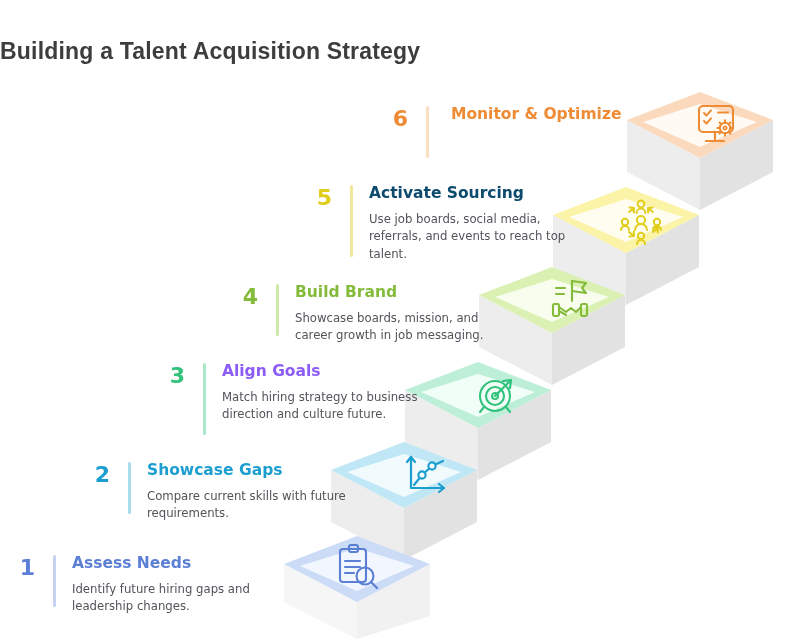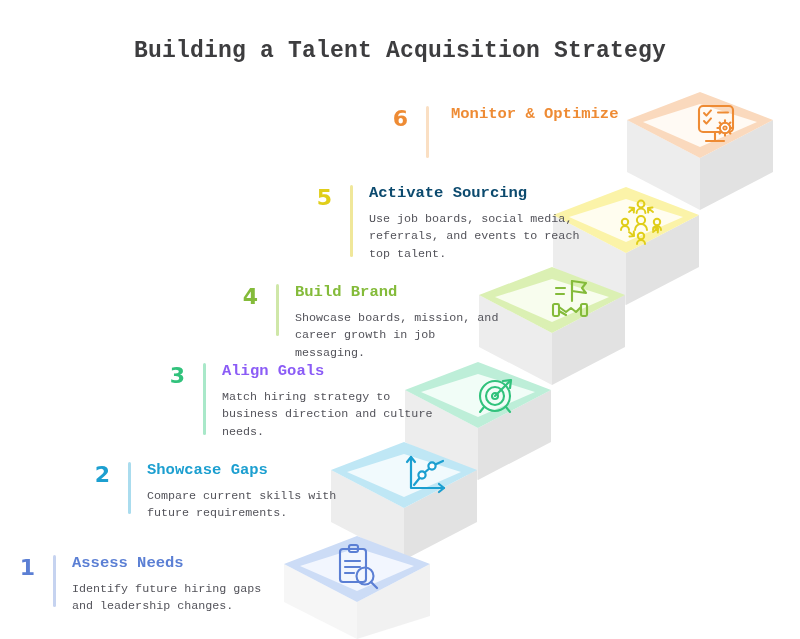--- a/index.html
+++ b/index.html
@@ -9,26 +9,25 @@
     font-family:"DejaVu Sans", sans-serif;
     overflow:hidden;
     position:relative;
   }
   #stage{position:absolute;inset:0;}
 
   .title{
     position:absolute;
     left:0; right:0;
     top:38px;
-    text-align:center;
     font-size:23px;
     font-weight:bold;
     color:#3d3d3f;
     letter-spacing:.2px;
-    font-family:Liberation Mono, monospace;
+    font-family:Liberation Sans, sans-serif;
   }
 
   
   #stairs{position:absolute;left:0;top:0;width:800px;height:639px;}
 
   
   .step{
     position:absolute;
     display:flex;
     align-items:flex-start;
@@ -42,21 +41,21 @@
     text-align:right;
     flex:0 0 auto;
   }
   .step-rule{
     width:3px;
     border-radius:2px;
     margin:0 16px 0 18px;
     flex:0 0 auto;
     align-self:stretch;
   }
-  .step-body{flex:1 1 auto;font-family:Liberation Mono, monospace;}
+  .step-body{flex:1 1 auto;}
   .step-head{
     font-size:15.5px;
     font-weight:bold;
     line-height:1.1;
     margin:0 0 9px 0;
     white-space:nowrap;
   }
   .step-desc{
     font-size:11.7px;
     line-height:1.48;
@@ -272,21 +271,21 @@
       <div class="step-head" style="color:#84bb3a">Build Brand</div>
       <div class="step-desc">Showcase boards, mission, and career growth in job messaging.</div>
     </div>
   </div>
 
   <div class="step" id="step3">
     <div class="step-num" style="color:#31c27c">3</div>
     <div class="step-rule" style="background:#a9e8c9"></div>
     <div class="step-body">
       <div class="step-head" style="color:#8b5cf6">Align Goals</div>
-      <div class="step-desc">Match hiring strategy to business direction and culture needs.</div>
+      <div class="step-desc">Match hiring strategy to business direction and culture future.</div>
     </div>
   </div>
 
   <div class="step" id="step2">
     <div class="step-num" style="color:#1c9fd0">2</div>
     <div class="step-rule" style="background:#aadcee"></div>
     <div class="step-body">
       <div class="step-head" style="color:#1c9fd0">Showcase Gaps</div>
       <div class="step-desc">Compare current skills with future requirements.</div>
     </div>

